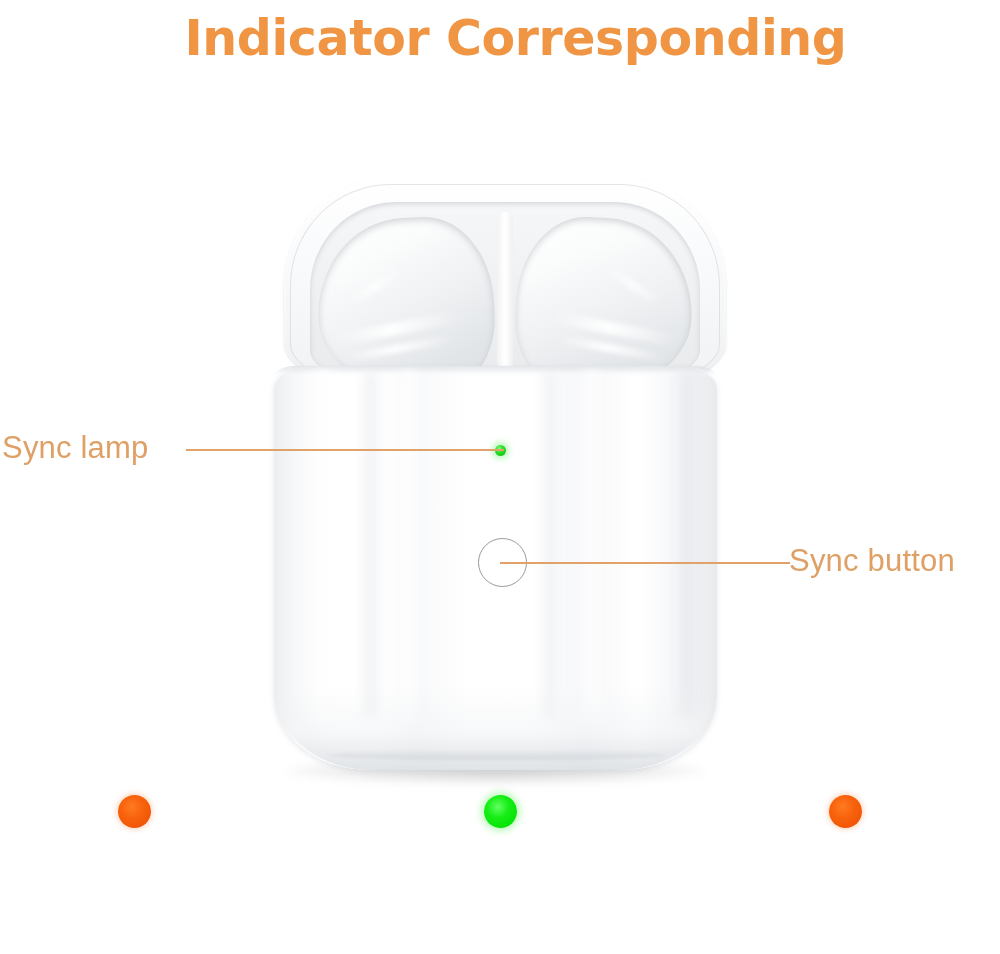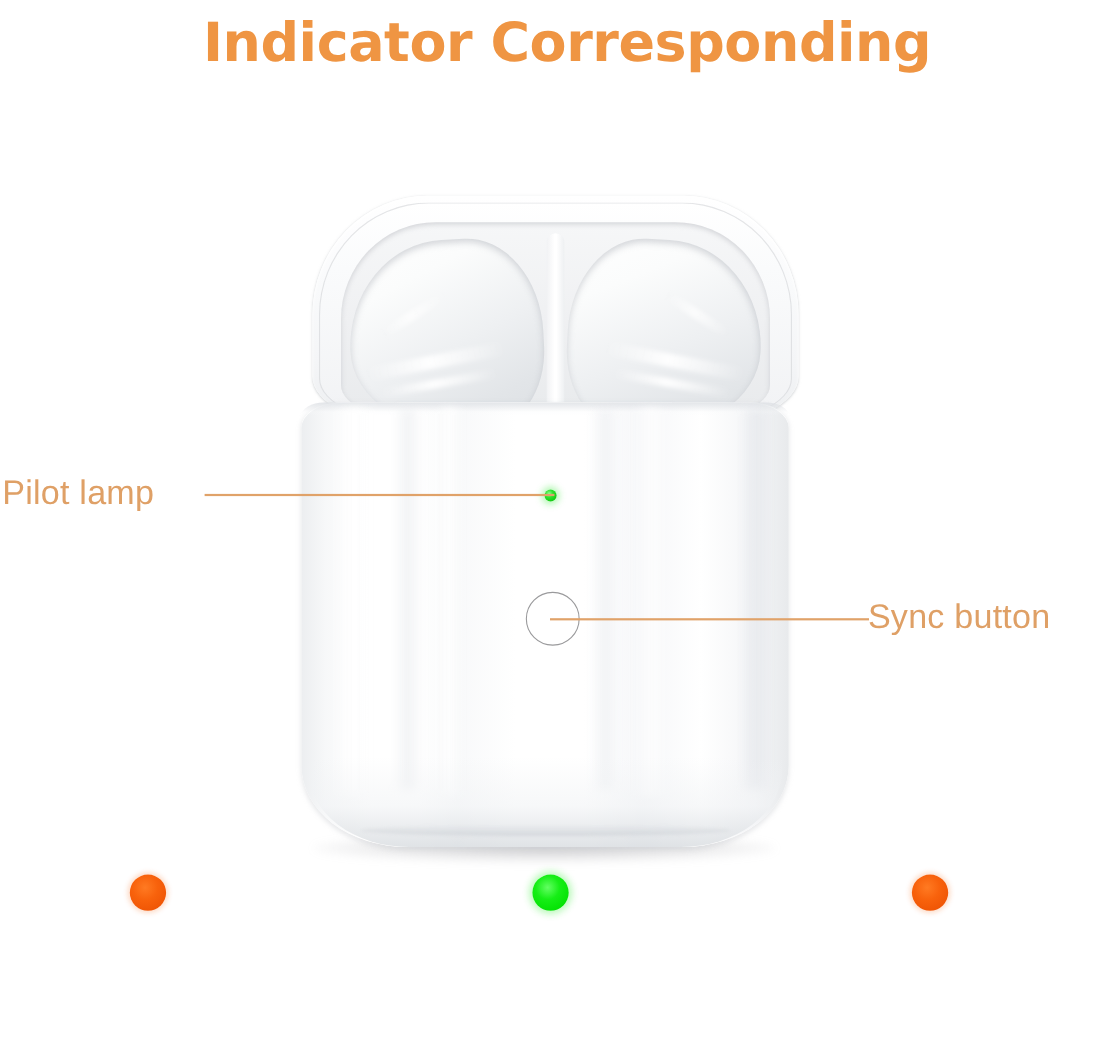--- a/index.html
+++ b/index.html
@@ -364,21 +364,21 @@
       <div class="gloss g2"></div>
       <div class="gloss g3"></div>
       <div class="body-bottom-shade"></div>
       <div class="body-seam"></div>
     </div>
 
     <div class="led"></div>
     <div class="sync-ring"></div>
   </div>
 
-  <div id="label-pilot" class="callout-label">Pilot lamp</div>
+  <div id="label-pilot" class="callout-label">Sync lamp</div>
   <div id="leader-pilot" class="leader"></div>
 
   <div id="leader-sync" class="leader"></div>
   <div id="label-sync" class="callout-label">Sync button</div>
 
   <div id="legend">
 
     <div class="legend-col c0">
       <div class="legend-dot orange"></div>
       <div class="legend-text">

